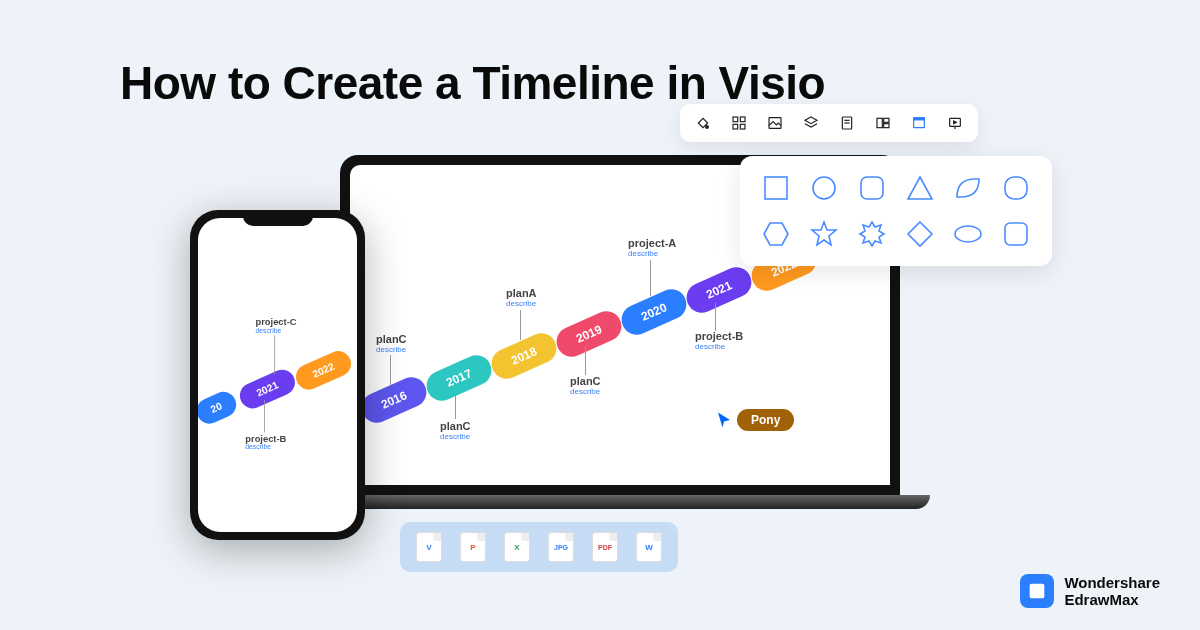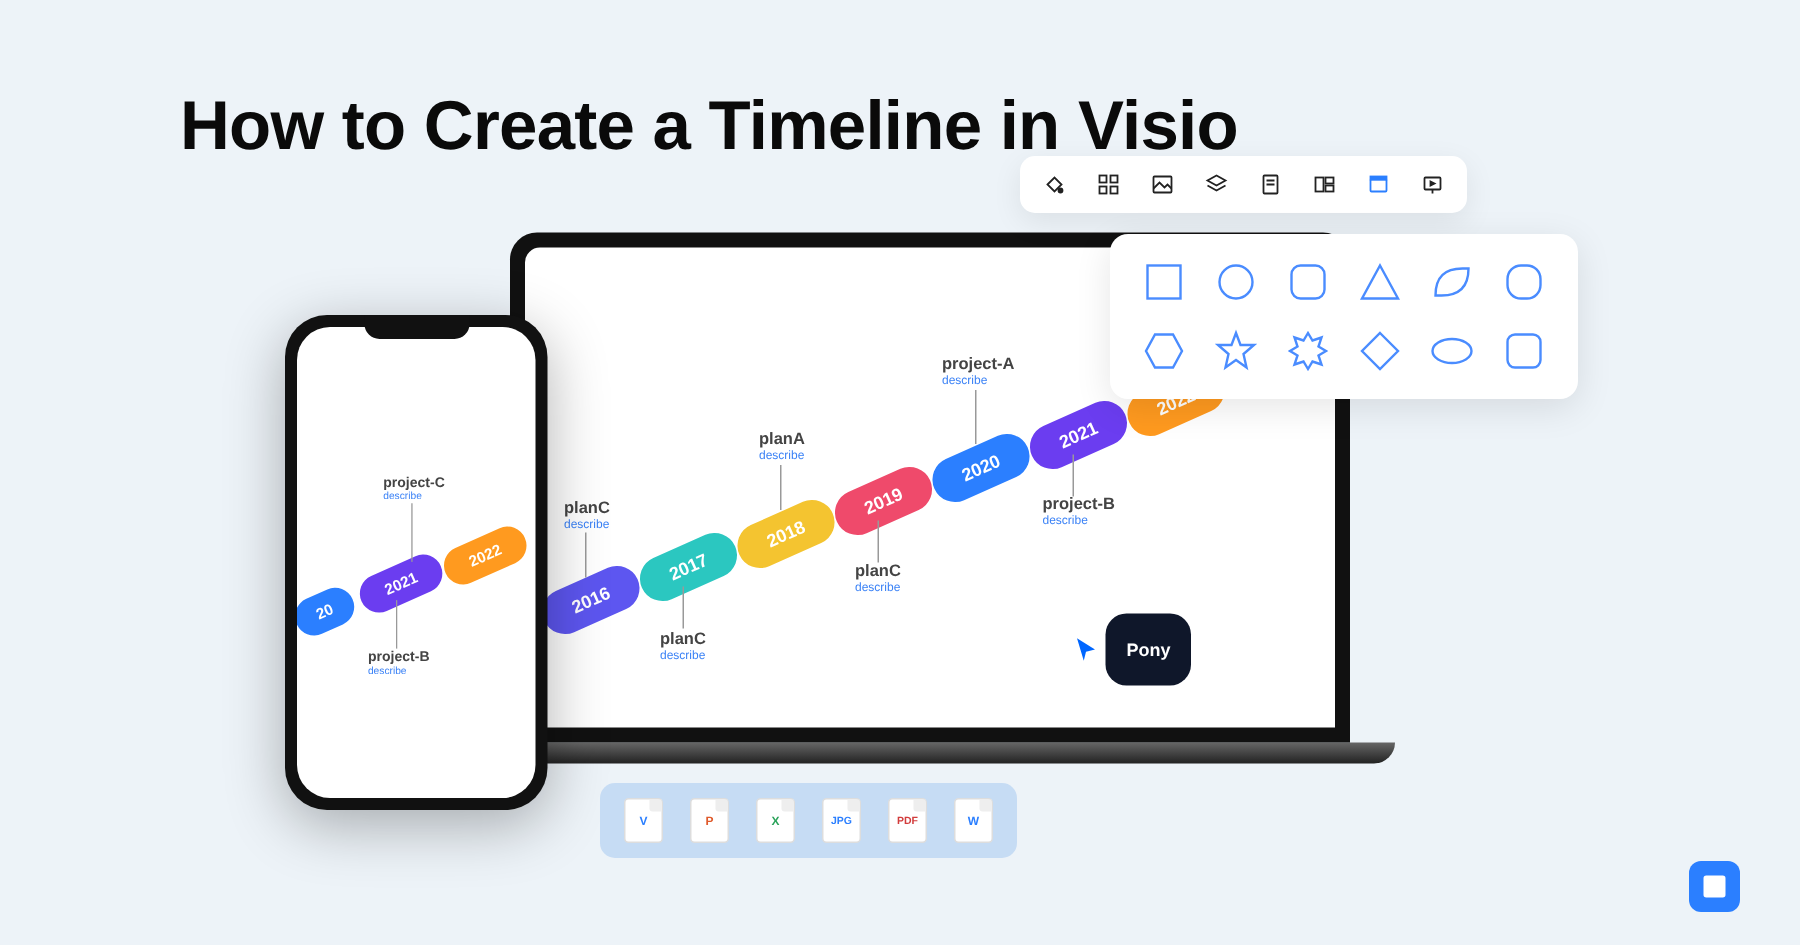--- a/index.html
+++ b/index.html
@@ -129,25 +129,25 @@
   .cursor-badge {
     position: absolute;
     top: 244px;
     left: 365px;
     display: flex;
     align-items: center;
     gap: 4px;
     z-index: 4;
   }
   .cursor-badge .tag {
-    background: #0f172a;
+    background: #a16207;
     color: #fff;
     font-size: 12px;
     font-weight: 600;
-    padding: 17px 14px;
+    padding: 4px 14px;
     border-radius: 14px;
   }
   .tool-icons {
     position: absolute;
     top: 104px;
     left: 680px;
     background: #fff;
     border-radius: 10px;
     padding: 10px 14px;
     display: flex;
@@ -466,13 +466,17 @@
       <span>W</span>
     </div>
 </div>
 
 <div class="brand">
   <div class="brand-logo">
     <svg width="22" height="22" viewBox="0 0 24 24" fill="none">
         <path d="M6 4 L18 4 Q20 4 20 6 L20 18 Q20 20 18 20 L6 20 Q4 20 4 18 L4 6 Q4 4 6 4 Z M9 8 L15 12 L9 16 Z" fill="#fff"></path>
       </svg>
   </div>
+  <div class="brand-text">
+    <div>Wondershare</div>
+    <div>EdrawMax</div>
+  </div>
 </div>
 
 </body></html>

